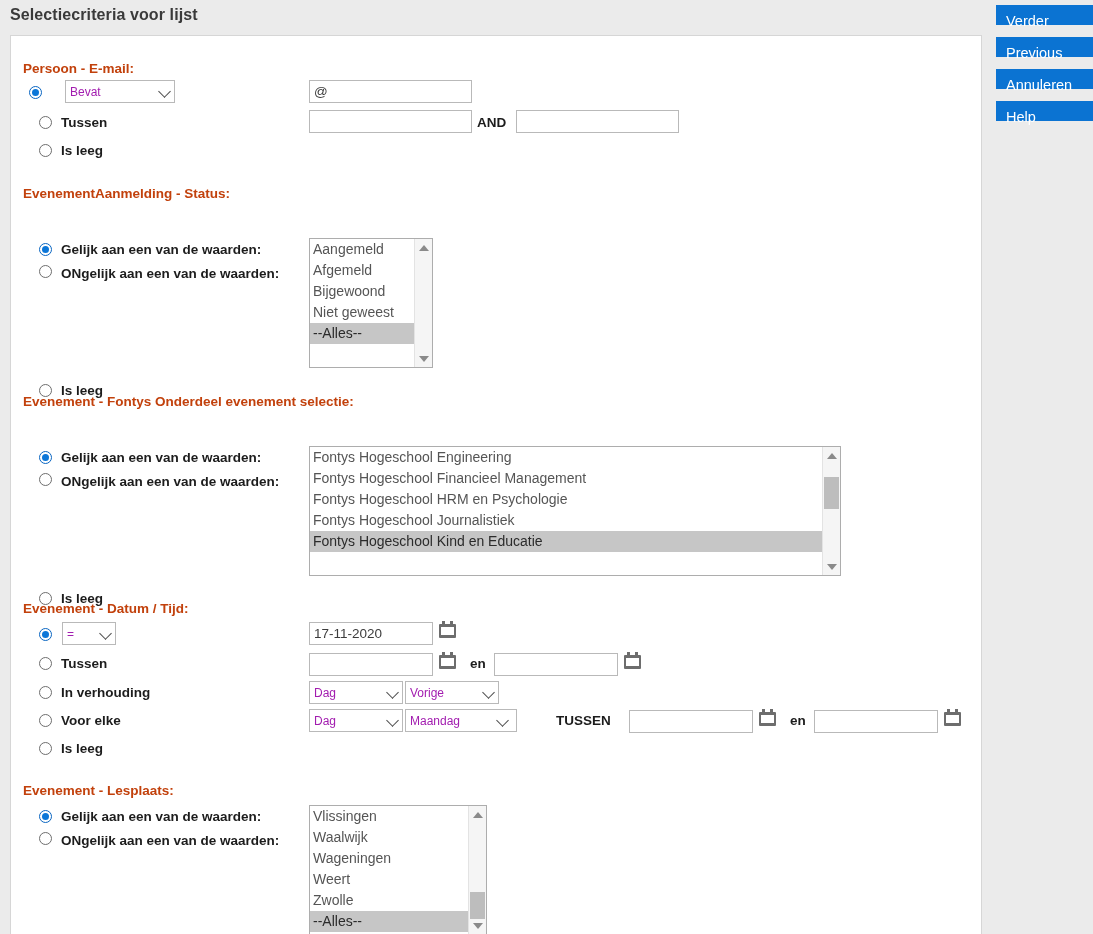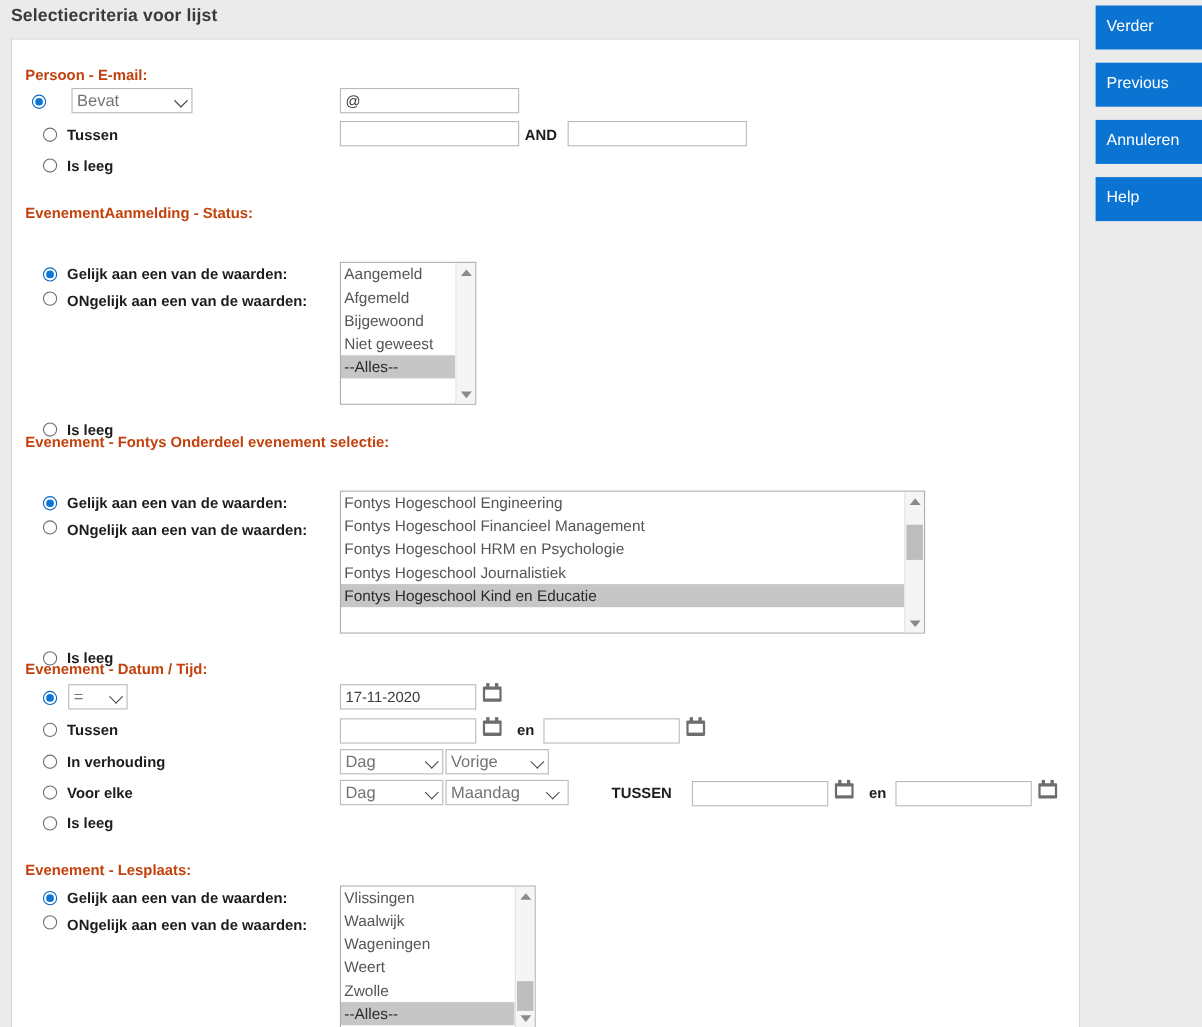--- a/index.html
+++ b/index.html
@@ -111,22 +111,22 @@
     outline: none;
   }
 
   
   .sel {
     position: absolute;
     box-sizing: border-box;
     border: 1px solid #b9b9b9;
     background: #fff;
     font-family: "Liberation Sans", sans-serif;
-    font-size: 15px;
-    color: #737373;
+    font-size: 12px;
+    color: #a21caf;
     height: 23px;
     padding: 0 18px 0 4px;
     -webkit-appearance: none;
     appearance: none;
     cursor: pointer;
   }
   .sel-wrap { position: absolute; }
   .sel-wrap .chev {
     position: absolute;
     right: 6px;
@@ -252,21 +252,21 @@
   
   #action-buttons {
     position: absolute;
     left: 996px;
     top: 5px;
     width: 97px;
   }
   .act-btn {
     display: block;
     width: 97px;
-    height: 40px;
+    height: 20px;
     margin-bottom: 12px;
     background: #0b73d2;
     color: #ffffff;
     border: none;
     font-family: "Liberation Sans", sans-serif;
     font-size: 14.5px;
     text-align: left;
     padding: 0 0 2px 10px;
     cursor: pointer;
     line-height: 32px;

